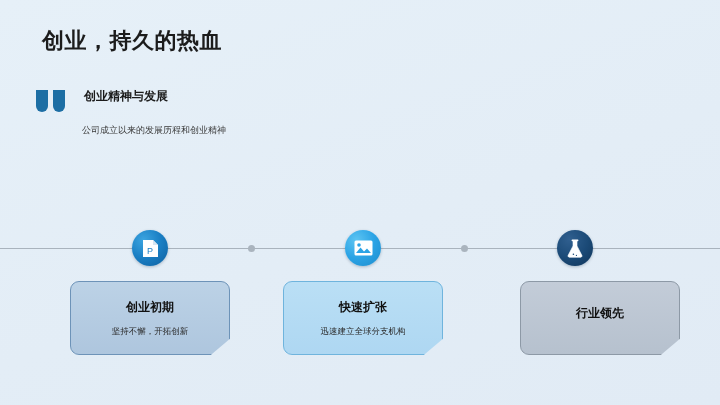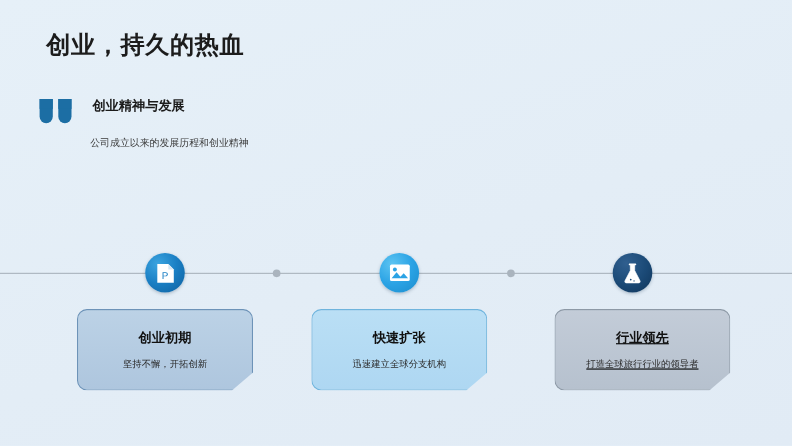--- a/index.html
+++ b/index.html
@@ -152,24 +152,23 @@
     left: 70px;
     background: linear-gradient(180deg, #bcd2e6 0%, #aec6de 100%);
     border-color: #6d93b8;
   }
   .card.c2 {
     left: 283px;
     background: linear-gradient(180deg, #badff5 0%, #aed7f2 100%);
     border-color: #6fb4dd;
   }
   .card.c3 {
-    left: 504px;
+    left: 520px;
     background: linear-gradient(180deg, #c3ccd8 0%, #b6c1ce 100%);
     border-color: #8d99a6;
-    text-decoration: underline;
   }
   .card-title {
     font-size: 12px;
     font-weight: bold;
     color: #111;
     margin-bottom: 10px;
     white-space: nowrap;
   }
   .card-desc {
     font-size: 8.5px;
@@ -233,16 +232,15 @@
     <div class="card-desc">迅速建立全球分支机构</div>
   </div>
 
   <div class="card c1">
     <div class="card-title">创业初期</div>
     <div class="card-desc">坚持不懈，开拓创新</div>
   </div>
 
   <div class="card c3">
     <div class="card-title">行业领先</div>
-    <div class="card-desc">打造全球旅行行业的领导者</div>
   </div>
 
 </div>
 
 </body></html>

